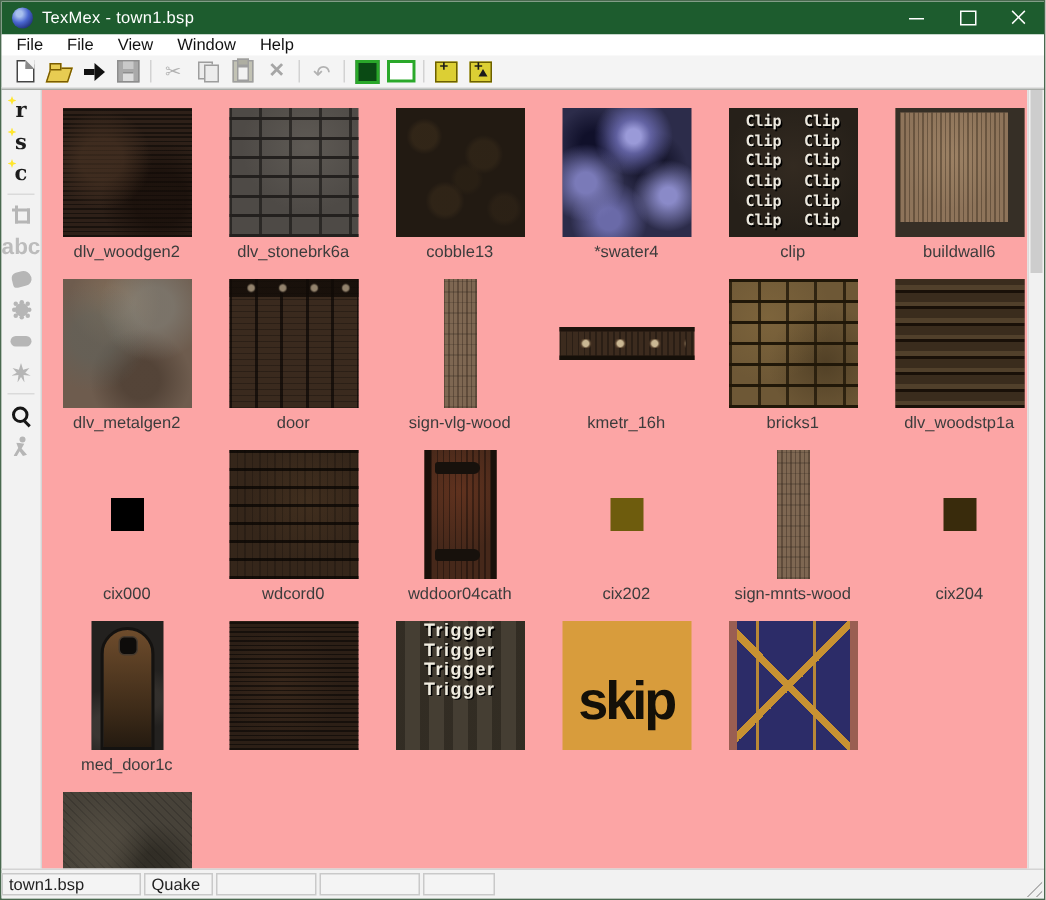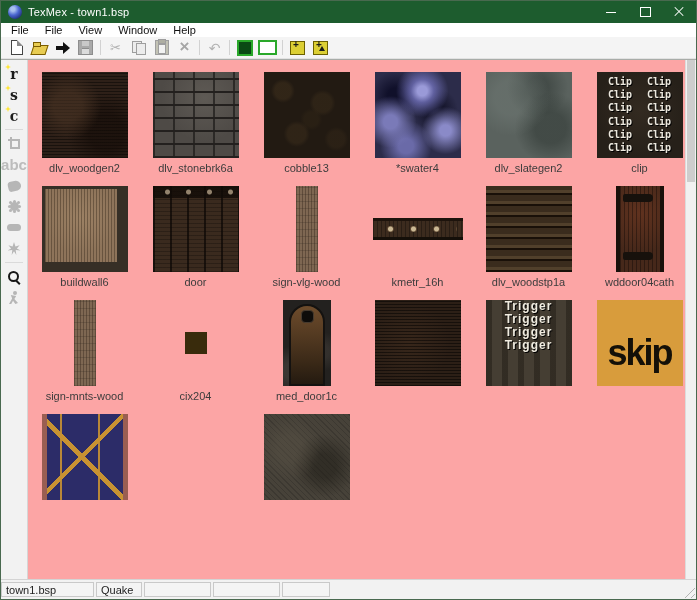--- a/index.html
+++ b/index.html
@@ -351,26 +351,20 @@
             <div class="tex-label">cobble13</div>
           </div>
           <div class="cell">
             <div class="tex-zone">
               <div class="tex tx-swater4" style="width: 86px; height: 86px;"></div>
             </div>
             <div class="tex-label">*swater4</div>
           </div>
           <div class="cell">
             <div class="tex-zone">
-              <div class="tex tx-slategen2" style="width: 86px; height: 86px;"></div>
-            </div>
-            <div class="tex-label">dlv_slategen2</div>
-          </div>
-          <div class="cell">
-            <div class="tex-zone">
               <div class="tex tx-clip" style="width: 86px; height: 86px;">
                 <span>Clip</span>
                 <span>Clip</span>
                 <span>Clip</span>
                 <span>Clip</span>
                 <span>Clip</span>
                 <span>Clip</span>
                 <span>Clip</span>
                 <span>Clip</span>
                 <span>Clip</span>
@@ -382,47 +376,77 @@
             <div class="tex-label">clip</div>
           </div>
           <div class="cell">
             <div class="tex-zone">
               <div class="tex tx-buildwall6" style="width: 86px; height: 86px;"></div>
             </div>
             <div class="tex-label">buildwall6</div>
           </div>
           <div class="cell">
             <div class="tex-zone">
+              <div class="tex tx-metalgen2" style="width: 86px; height: 86px;"></div>
+            </div>
+            <div class="tex-label">dlv_metalgen2</div>
+          </div>
+          <div class="cell">
+            <div class="tex-zone">
               <div class="tex tx-door" style="width: 86px; height: 86px;"></div>
             </div>
             <div class="tex-label">door</div>
           </div>
           <div class="cell">
             <div class="tex-zone">
               <div class="tex tx-signwood" style="width: 22px; height: 86px;"></div>
             </div>
             <div class="tex-label">sign-vlg-wood</div>
           </div>
           <div class="cell">
             <div class="tex-zone">
               <div class="tex tx-kmetr" style="width: 90px; height: 22px;"></div>
             </div>
             <div class="tex-label">kmetr_16h</div>
           </div>
           <div class="cell">
             <div class="tex-zone">
+              <div class="tex tx-bricks1" style="width: 86px; height: 86px;"></div>
+            </div>
+            <div class="tex-label">bricks1</div>
+          </div>
+          <div class="cell">
+            <div class="tex-zone">
               <div class="tex tx-woodstp1a" style="width: 86px; height: 86px;"></div>
             </div>
             <div class="tex-label">dlv_woodstp1a</div>
           </div>
           <div class="cell">
             <div class="tex-zone">
+              <div class="tex tx-solid" style="width: 22px; height: 22px; background: rgb(0, 0, 0);"></div>
+            </div>
+            <div class="tex-label">cix000</div>
+          </div>
+          <div class="cell">
+            <div class="tex-zone">
+              <div class="tex tx-wdcord0" style="width: 86px; height: 86px;"></div>
+            </div>
+            <div class="tex-label">wdcord0</div>
+          </div>
+          <div class="cell">
+            <div class="tex-zone">
               <div class="tex tx-wddoor04" style="width: 48px; height: 86px;"></div>
             </div>
             <div class="tex-label">wddoor04cath</div>
+          </div>
+          <div class="cell">
+            <div class="tex-zone">
+              <div class="tex tx-solid" style="width: 22px; height: 22px; background: rgb(110, 92, 13);"></div>
+            </div>
+            <div class="tex-label">cix202</div>
           </div>
           <div class="cell">
             <div class="tex-zone">
               <div class="tex tx-signwood" style="width: 22px; height: 86px;"></div>
             </div>
             <div class="tex-label">sign-mnts-wood</div>
           </div>
           <div class="cell">
             <div class="tex-zone">
               <div class="tex tx-solid" style="width: 22px; height: 22px; background: rgb(57, 43, 12);"></div>

